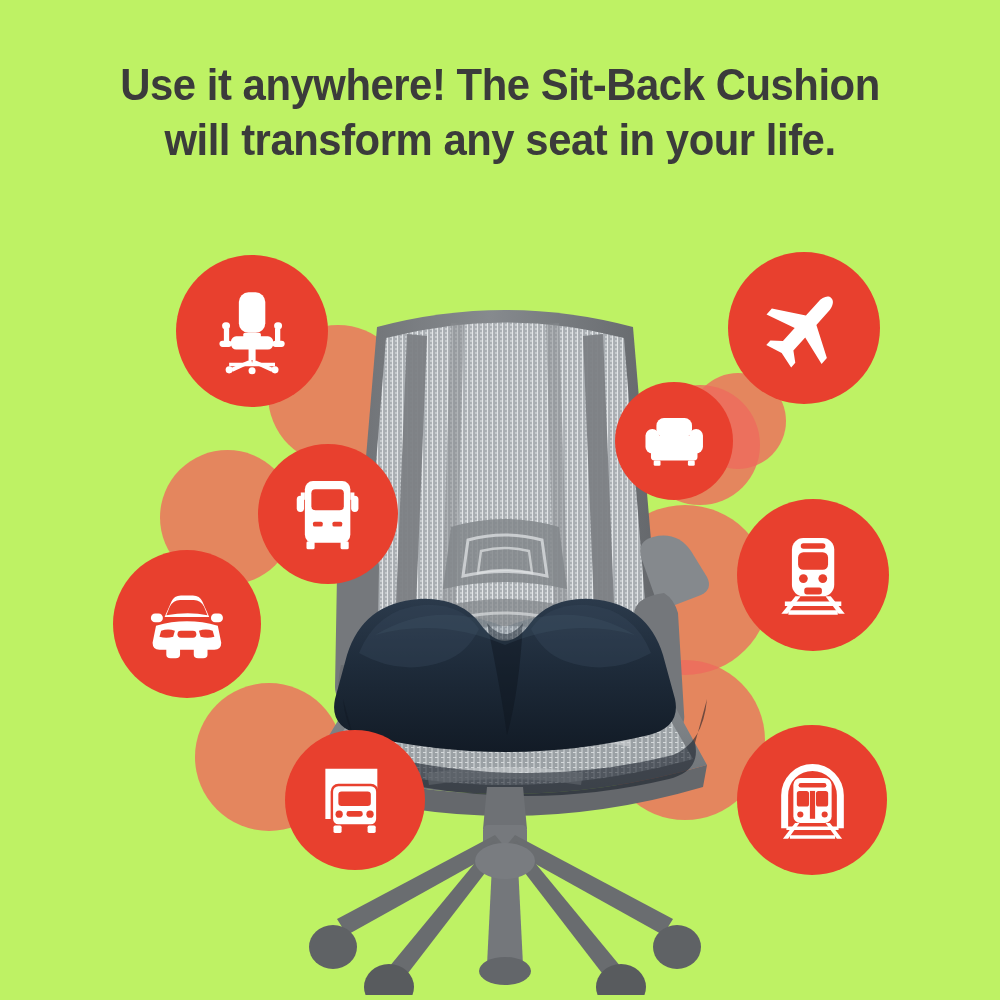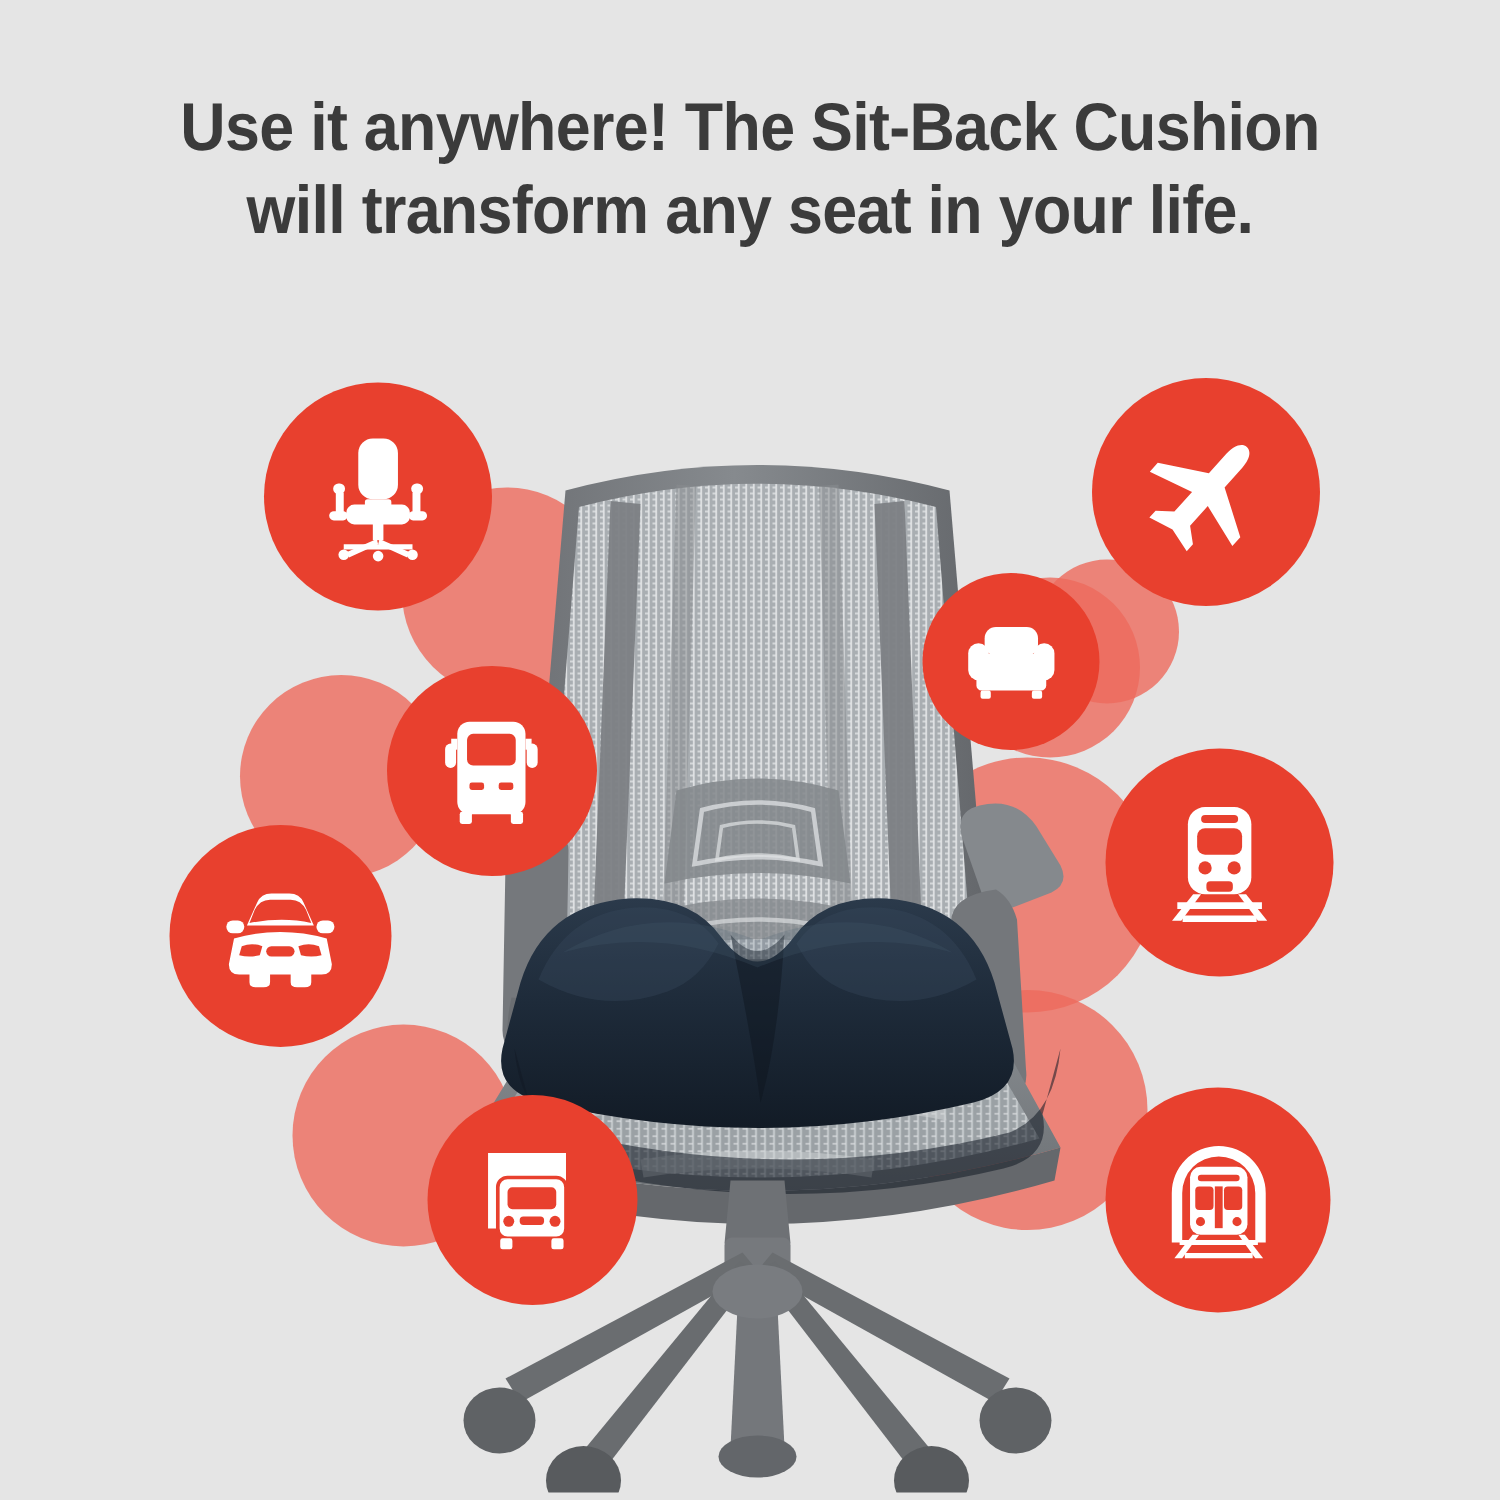--- a/index.html
+++ b/index.html
@@ -2,21 +2,21 @@
 <html><head>
 <meta charset="utf-8">
 <title>Sit-Back Cushion Lifestyle Banner</title>
 <style>
   html,body{margin:0;padding:0;}
   body{
     width:1000px;height:1000px;overflow:hidden;
     background:#ffffff;
     font-family:"Liberation Sans","DejaVu Sans",sans-serif;
   }
-  #stage{position:relative;width:1000px;height:1000px;background:#e5e5e5;overflow:hidden;}
+  #stage{position:relative;width:1000px;height:1000px;background:#bef264;overflow:hidden;}
 
   
   .headline{
     position:absolute;left:0;top:58px;width:1000px;
     text-align:center;
     color:#3b3b3b;
     font-weight:700;
     font-size:45px;
     line-height:1.22;
     letter-spacing:-0.5px;

